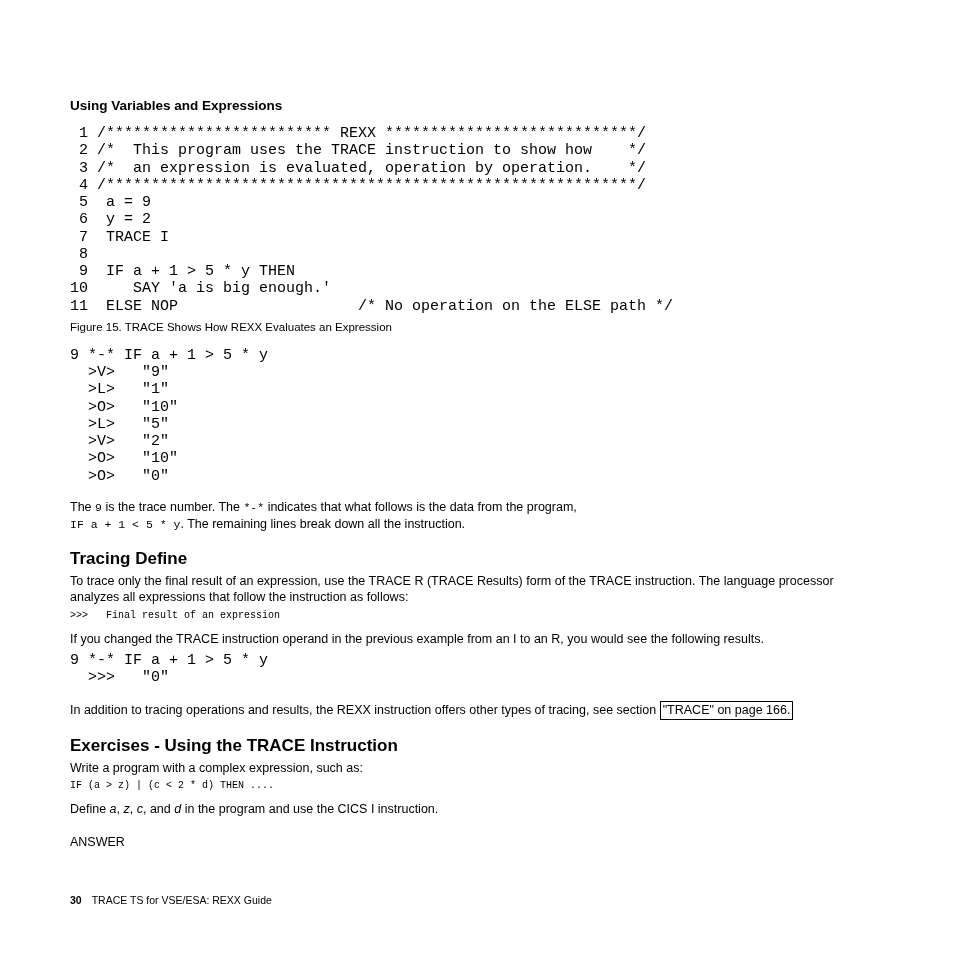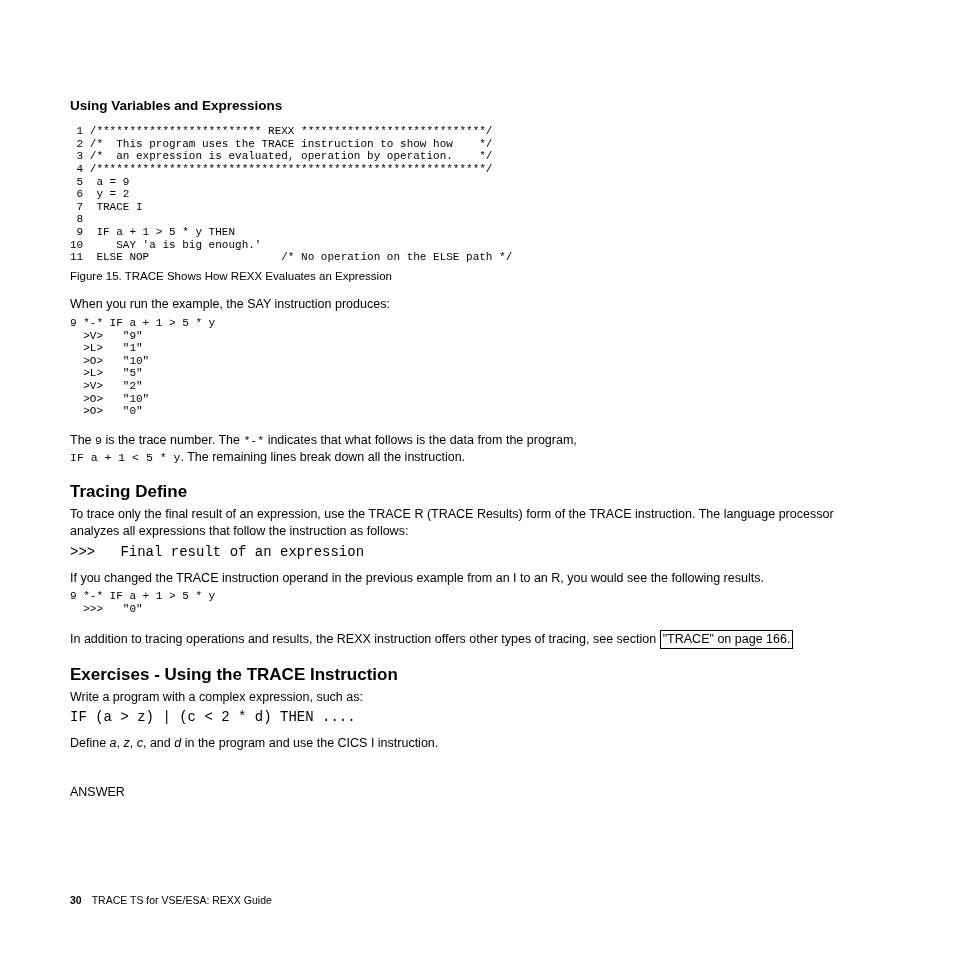--- a/index.html
+++ b/index.html
@@ -14,21 +14,21 @@
     .page {
       padding: 98px 94px 0 70px;
     }
     .section-title {
       font-size: 13.5px;
       font-weight: bold;
       margin-bottom: 12px;
     }
     .code-block {
       font-family: "Courier New", Courier, monospace;
-      font-size: 11px;
+      font-size: 15px;
       line-height: 1.15;
       white-space: pre;
       margin-bottom: 6px;
     }
     .figure-label {
       font-size: 11.5px;
       margin-bottom: 14px;
     }
     .body-text {
       font-size: 12.5px;
@@ -52,28 +52,28 @@
       font-size: 12.5px;
     }
     .instr {
       font-size: 12.5px;
       line-height: 1.4;
       margin-top: 4px;
     }
     .instr .it { font-style: italic; }
     .mono-line {
       font-family: "Courier New", Courier, monospace;
-      font-size: 14px;
+      font-size: 10px;
       white-space: pre;
       margin-top: 2px;
       margin-bottom: 10px;
     }
     .answer {
       font-size: 12.5px;
-      margin-top: 32px;
+      margin-top: 16px;
     }
     .footer {
       position: absolute;
       left: 70px;
       bottom: 48px;
       font-size: 10.5px;
     }
     .footer .pg { font-weight: bold; margin-right: 10px; }
     .spacer-sm { height: 8px; }
   </style>
@@ -91,21 +91,20 @@
  5  a = 9
  6  y = 2
  7  TRACE I
  8
  9  IF a + 1 &gt; 5 * y THEN
 10     SAY 'a is big enough.'
 11  ELSE NOP                    /* No operation on the ELSE path */</div>
 
   <div class="figure-label">Figure 15. TRACE Shows How REXX Evaluates an Expression</div>
 
-  <div class="body-text">When you run the example, the SAY instruction produces:</div>
 
   <div class="code-block">9 *-* IF a + 1 &gt; 5 * y
   &gt;V&gt;   "9"
   &gt;L&gt;   "1"
   &gt;O&gt;   "10"
   &gt;L&gt;   "5"
   &gt;V&gt;   "2"
   &gt;O&gt;   "10"
   &gt;O&gt;   "0"</div>
 

